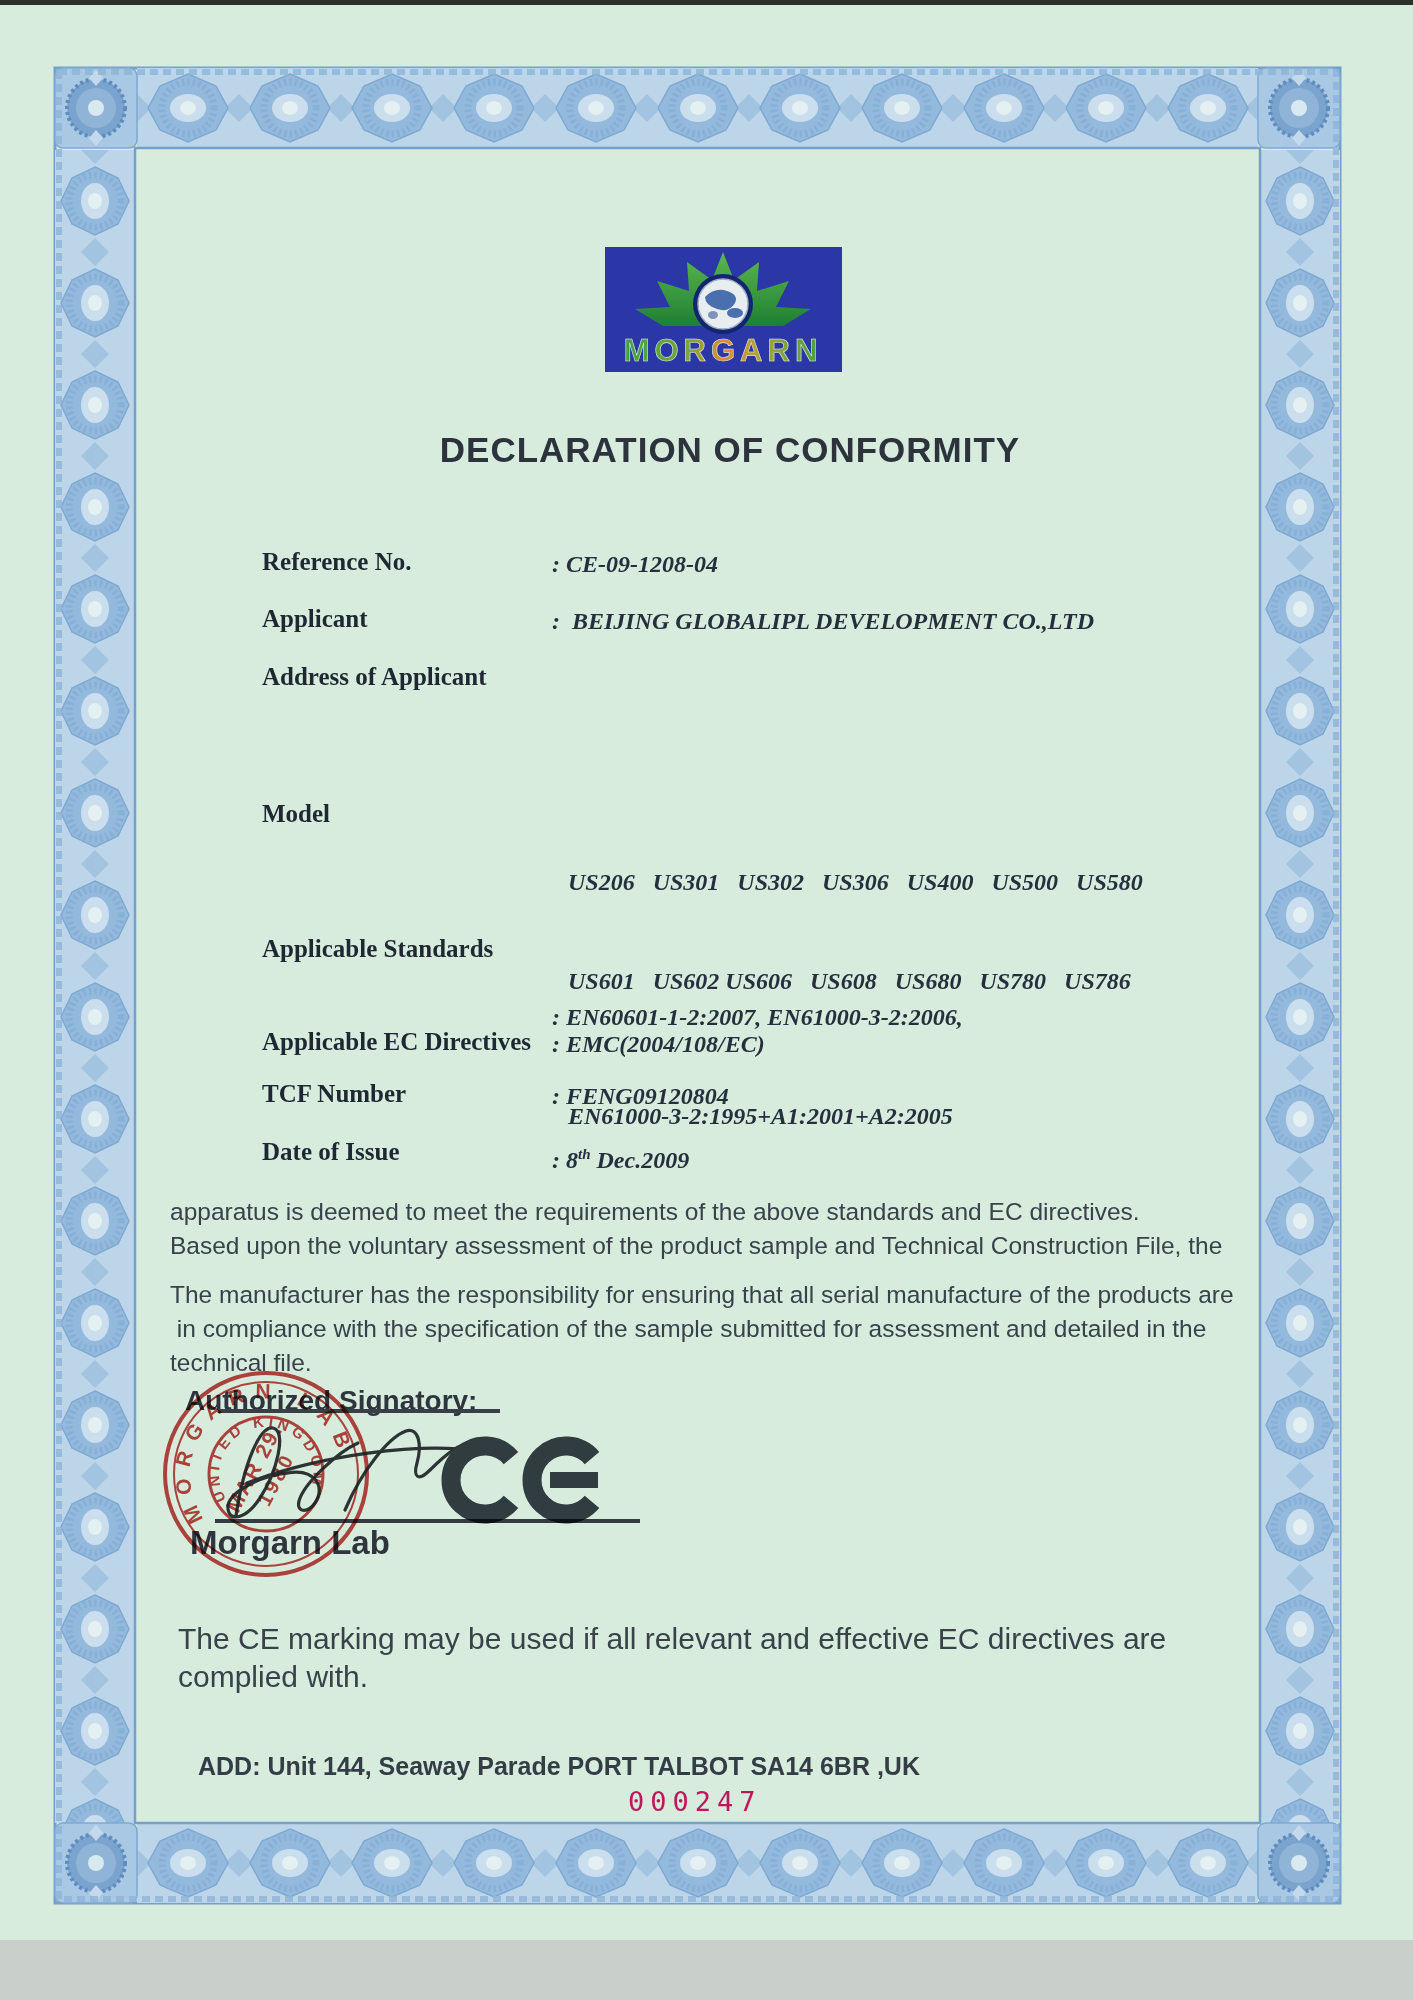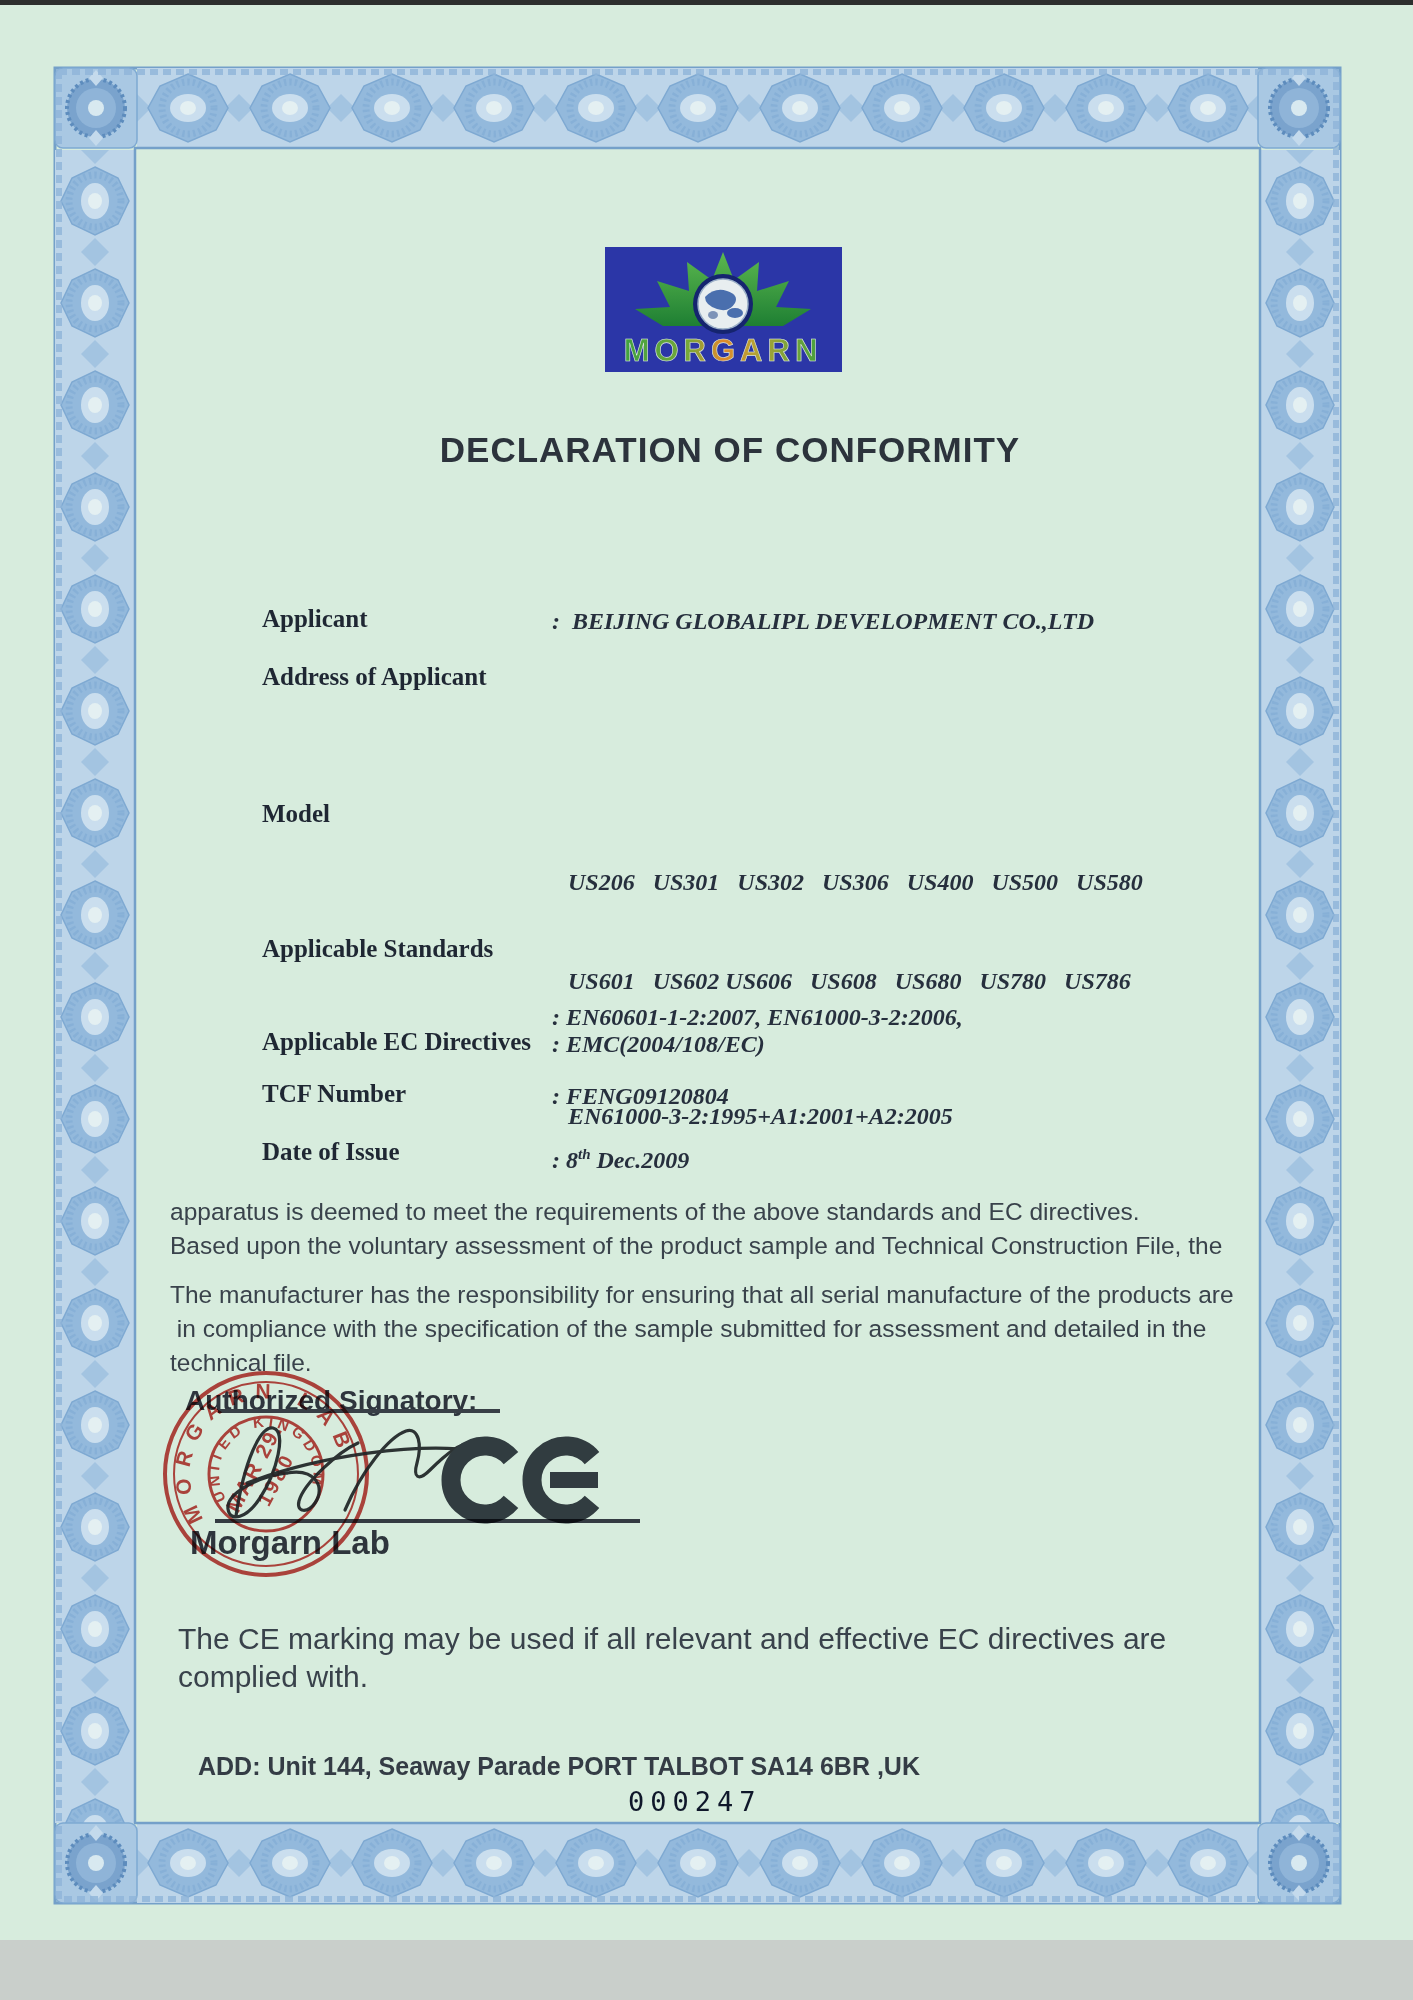--- a/index.html
+++ b/index.html
@@ -20,21 +20,21 @@
   .para{position:absolute;left:170px;font-size:24.5px;line-height:34px;color:#39424b;}
   .para div{white-space:pre;}
   .sig-label{position:absolute;left:185px;top:1385px;font-size:28px;font-weight:bold;color:#2e353d;}
   .strike{position:absolute;left:218px;top:1409px;width:282px;height:4px;background:#383f46;z-index:5;}
   .sig-line{position:absolute;left:215px;top:1519px;width:425px;height:4px;background:#343b42;z-index:4;}
   .sig-name{position:absolute;left:190px;top:1524px;font-size:33px;font-weight:bold;color:#2e353c;z-index:4;}
   .ce-note{position:absolute;left:178px;top:1620px;font-size:30px;line-height:38px;color:#39424b;}
   .ce-note div{white-space:pre;}
   .add-line{position:absolute;left:198px;top:1752px;font-size:25px;font-weight:bold;color:#343c45;}
   .serial{position:absolute;left:628px;top:1786px;font-family:"DejaVu Sans Mono",monospace;
-          font-size:27px;letter-spacing:6px;color:#0f172a;}
+          font-size:27px;letter-spacing:6px;color:#be185d;}
   .overlay-svg{position:absolute;left:0;top:0;mix-blend-mode:multiply;z-index:6;}
   svg text{font-family:"Liberation Sans",sans-serif;}
 </style>
 </head>
 <body>
 
 <div class="page">
 
   <div class="scanline-top"></div>
   <div class="scanline-bottom"></div>
@@ -122,20 +122,24 @@
       <path d="M100,50 q10,-10 22,-6 q12,4 8,12 q-6,10 -18,6 q-12,-4 -12,-12 z" fill="#4a6fae"></path>
       <ellipse cx="130" cy="66" rx="8" ry="5" fill="#4a6fae"></ellipse>
       <ellipse cx="108" cy="68" rx="5" ry="4" fill="#7d93b8"></ellipse>
       <circle cx="118" cy="57" r="25" fill="none" stroke="#9bb0c8" stroke-width="1.5"></circle>
     </g>
     <text x="118" y="114" text-anchor="middle" font-weight="bold" font-size="31" letter-spacing="5" fill="url(#lgrad)" stroke="#dfe9e0" stroke-width="0.6">MORGARN</text>
   </svg>
 
   <div class="title">DECLARATION OF CONFORMITY</div>
 
+  <div class="row" style="top:548px">
+    <span class="flabel">Reference No.</span>
+    <span class="fvalue">: CE-09-1208-04</span>
+  </div>
   <div class="row" style="top:605px">
     <span class="flabel">Applicant</span>
     <span class="fvalue">:  BEIJING GLOBALIPL DEVELOPMENT CO.,LTD</span>
   </div>
   <div class="row" style="top:663px">
     <span class="flabel">Address of Applicant</span>
     <span class="fvalue">
     </span>
   </div>
   <div class="row" style="top:800px">

